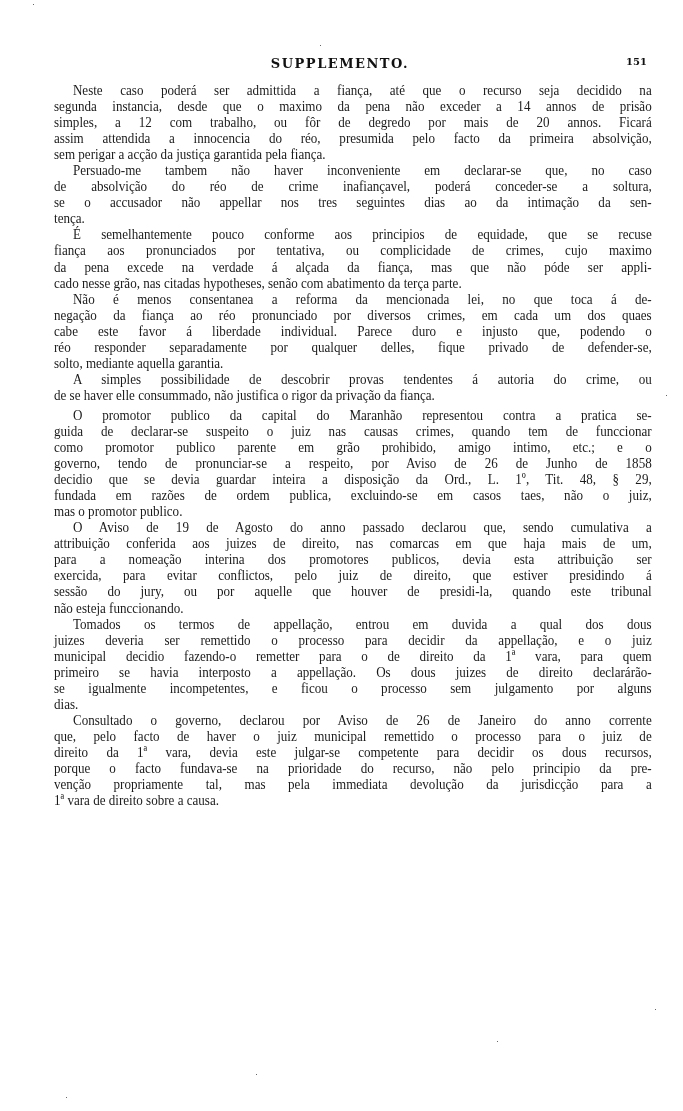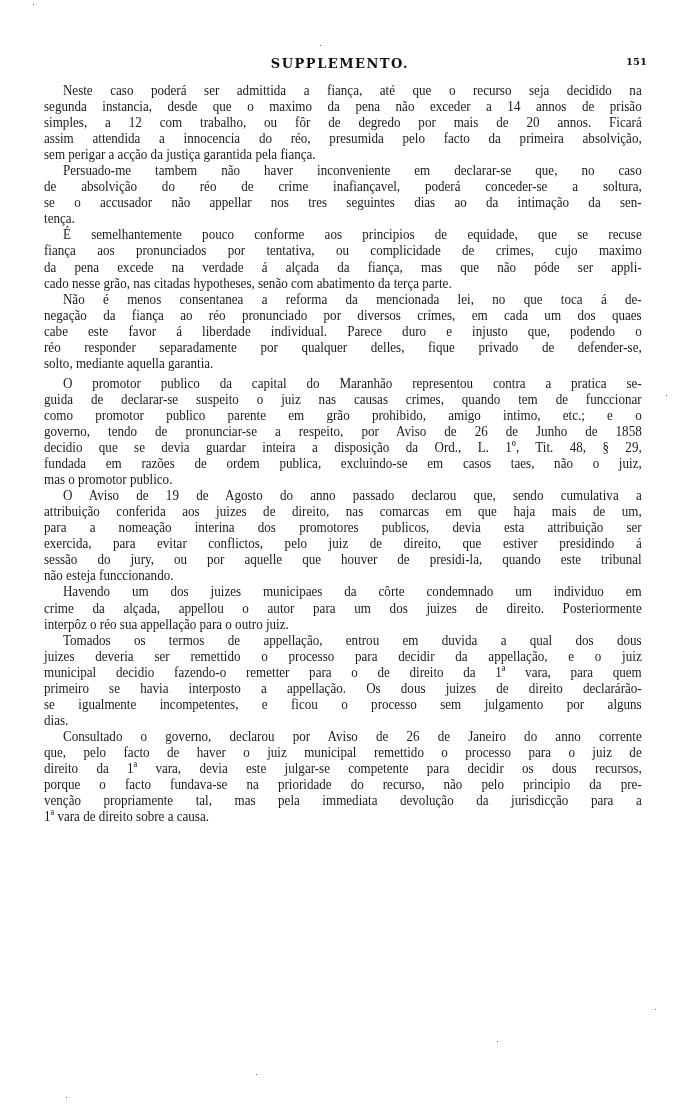--- a/index.html
+++ b/index.html
@@ -44,21 +44,21 @@
       position: absolute;
       left: 626px;
       top: 0;
       font-family: "DejaVu Serif", serif;
       font-weight: bold;
       font-size: 10px;
       color: #111;
     }
     .body-text {
       position: absolute;
-      left: 44px;
+      left: 54px;
       top: 82px;
       width: 598px;
       font-family: Liberation Serif, serif;
     }
     .line {
       display: block;
       height: 16.05px;
       line-height: 16px;
       font-size: 15.2px;
       white-space: nowrap;
@@ -116,42 +116,41 @@
         <span class="line">da pena excede na verdade á alçada da fiança, mas que não póde ser appli-</span>
         <span class="line last">cado nesse grão, nas citadas hypotheses, senão com abatimento da terça parte.</span>
       </div>
       <div class="paragraph">
         <span class="line indent">Não é menos consentanea a reforma da mencionada lei, no que toca á de-</span>
         <span class="line">negação da fiança ao réo pronunciado por diversos crimes, em cada um dos quaes</span>
         <span class="line">cabe este favor á liberdade individual. Parece duro e injusto que, podendo o</span>
         <span class="line">réo responder separadamente por qualquer delles, fique privado de defender-se,</span>
         <span class="line last">solto, mediante aquella garantia.</span>
       </div>
+      <div class="paragraph">
+        <span class="line indent">A simples possibilidade de descobrir provas tendentes á autoria do crime, ou</span>
+        <span class="line last">de se haver elle consummado, não justifica o rigor da privação da fiança.</span>
+      </div>
       <span class="gap"></span>
       <div class="paragraph">
         <span class="line indent">O promotor publico da capital do Maranhão representou contra a pratica se-</span>
         <span class="line">guida de declarar-se suspeito o juiz nas causas crimes, quando tem de funccionar</span>
         <span class="line">como promotor publico parente em grão prohibido, amigo intimo, etc.; e o</span>
         <span class="line">governo, tendo de pronunciar-se a respeito, por Aviso de 26 de Junho de 1858</span>
         <span class="line">decidio que se devia guardar inteira a disposição da Ord., L. 1º, Tit. 48, § 29,</span>
         <span class="line">fundada em razões de ordem publica, excluindo-se em casos taes, não o juiz,</span>
         <span class="line last">mas o promotor publico.</span>
       </div>
       <div class="paragraph">
         <span class="line indent">O Aviso de 19 de Agosto do anno passado declarou que, sendo cumulativa a</span>
         <span class="line">attribuição conferida aos juizes de direito, nas comarcas em que haja mais de um,</span>
         <span class="line">para a nomeação interina dos promotores publicos, devia esta attribuição ser</span>
         <span class="line">exercida, para evitar conflictos, pelo juiz de direito, que estiver presidindo á</span>
         <span class="line">sessão do jury, ou por aquelle que houver de presidi-la, quando este tribunal</span>
         <span class="line last">não esteja funccionando.</span>
-      </div>
-      <div class="paragraph">
-        <span class="line indent">Havendo um dos juizes municipaes da côrte condemnado um individuo em</span>
-        <span class="line">crime da alçada, appellou o autor para um dos juizes de direito. Posteriormente</span>
-        <span class="line last">interpôz o réo sua appellação para o outro juiz.</span>
       </div>
       <div class="paragraph">
         <span class="line indent">Tomados os termos de appellação, entrou em duvida a qual dos dous</span>
         <span class="line">juizes deveria ser remettido o processo para decidir da appellação, e o juiz</span>
         <span class="line">municipal decidio fazendo-o remetter para o de direito da 1ª vara, para quem</span>
         <span class="line">primeiro se havia interposto a appellação. Os dous juizes de direito declarárão-</span>
         <span class="line">se igualmente incompetentes, e ficou o processo sem julgamento por alguns</span>
         <span class="line last">dias.</span>
       </div>
       <div class="paragraph">

